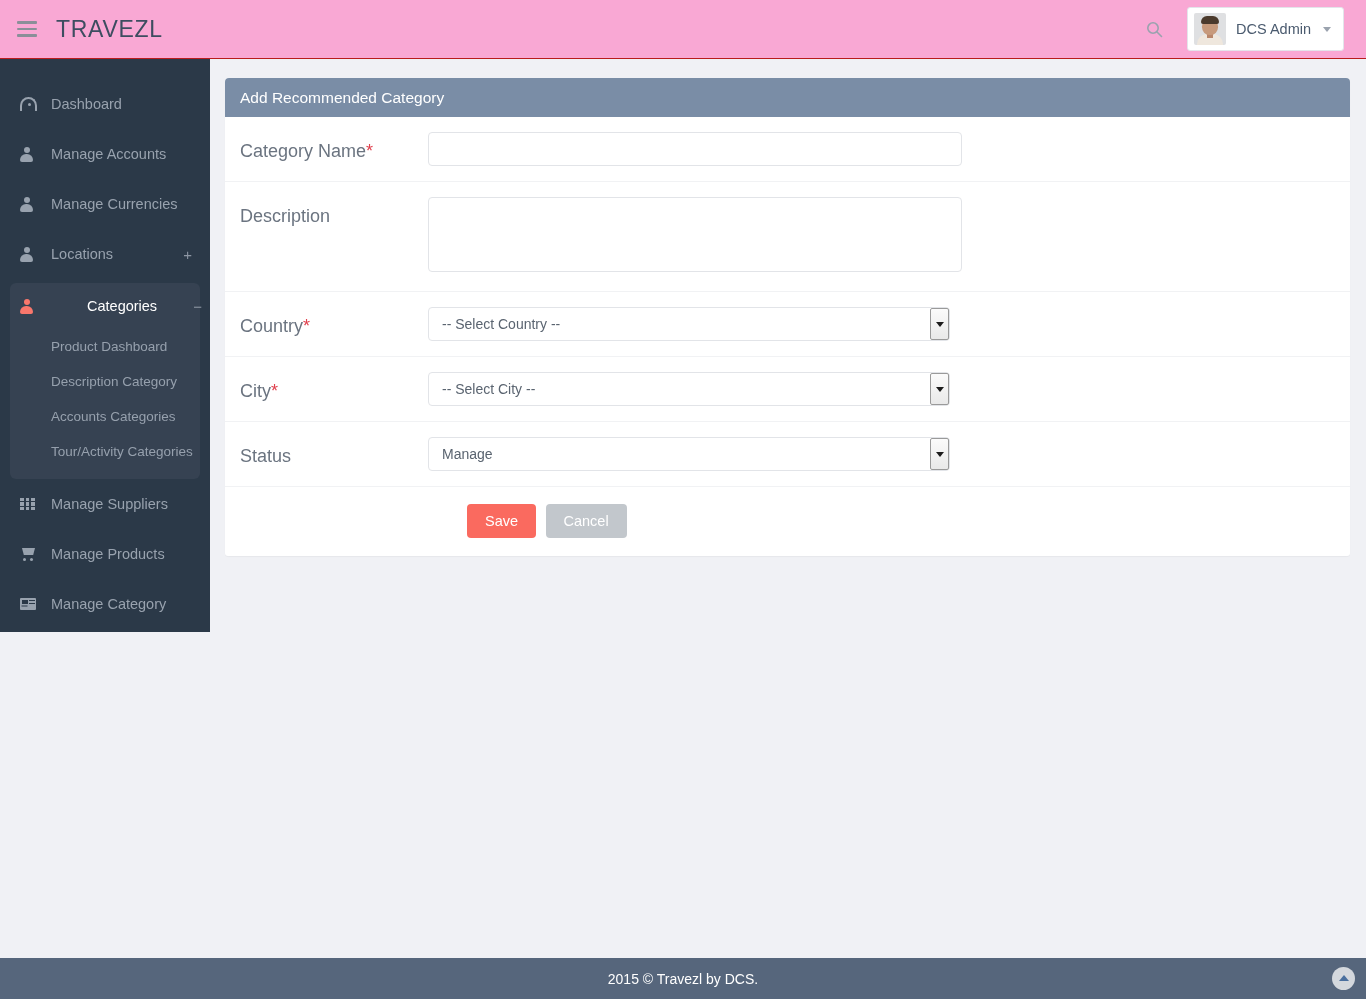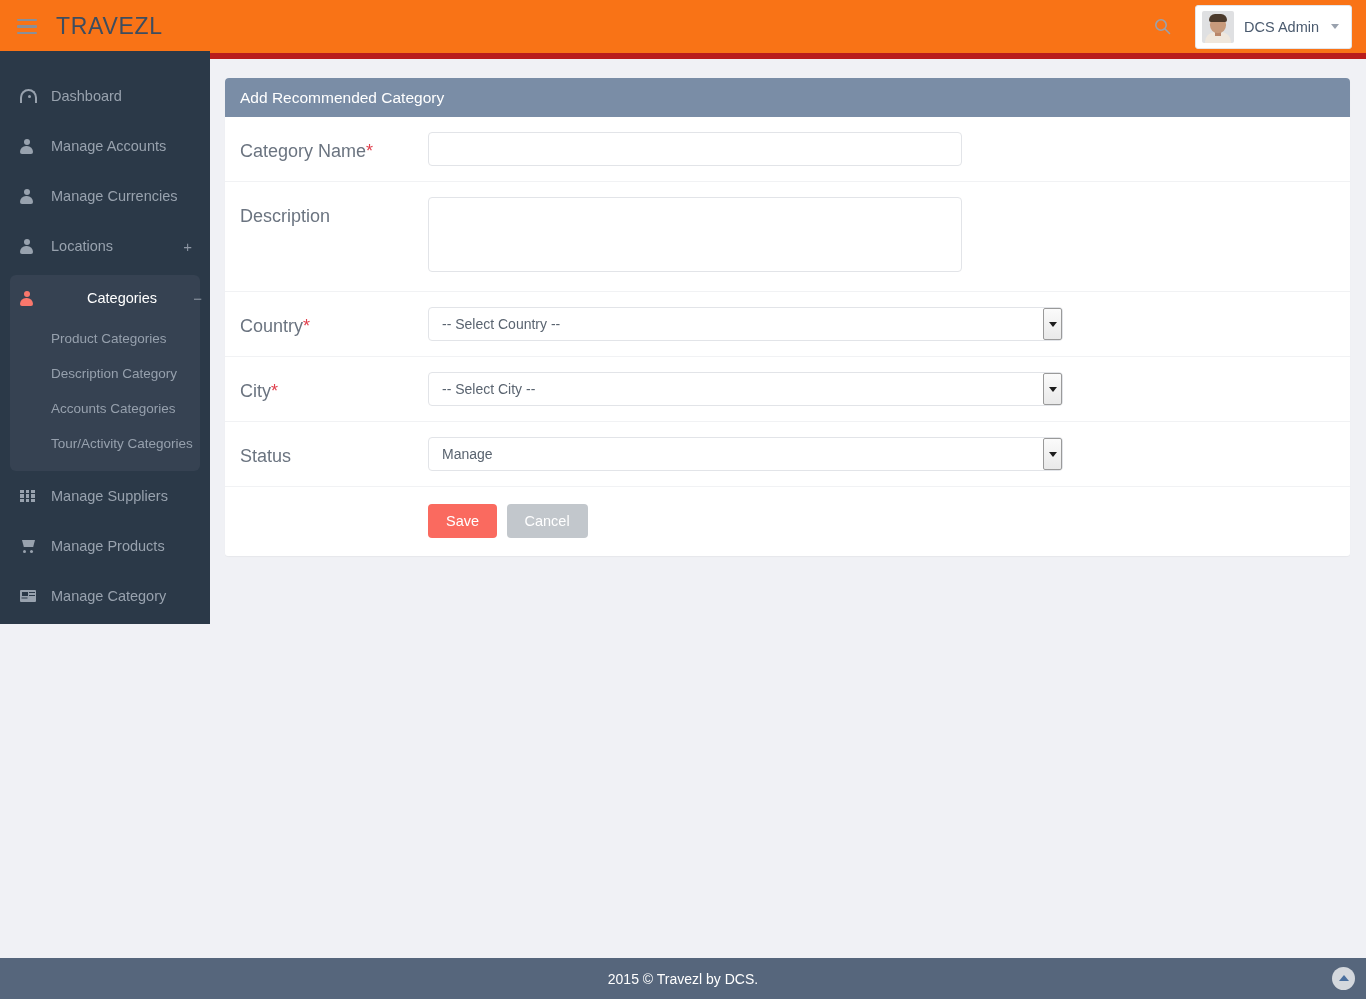--- a/index.html
+++ b/index.html
@@ -11,22 +11,22 @@
     font-family: "Liberation Sans", sans-serif;
     overflow: hidden;
   }
 
   
   .topbar {
     position: absolute;
     top: 0; left: 0;
     width: 1366px;
     height: 59px;
-    background: #f97316;
-    border-bottom: 6px solid #b91c1c;
+    background: #f9a8d4;
+    border-bottom: 1px solid #b91c1c;
     display: flex;
     align-items: center;
   }
   .hamburger {
     margin-left: 14px;
     width: 26px; height: 26px;
     display: flex; flex-direction: column;
     justify-content: center; align-items: center; gap: 4px;
     cursor: pointer;
   }
@@ -41,21 +41,21 @@
     font-size: 23px;
     color: #3d4d60;
     letter-spacing: 0.7px;
     font-weight: 400;
     cursor: pointer;
   }
   .topbar-right {
     margin-left: auto;
     display: flex;
     align-items: center;
-    padding-right: 14px;
+    padding-right: 22px;
   }
   .search-btn {
     width: 34px; height: 34px;
     display: flex; align-items: center; justify-content: center;
     cursor: pointer;
     margin-right: 16px;
   }
   .user-box {
     display: flex;
     align-items: center;
@@ -110,21 +110,21 @@
     width: 0; height: 0;
     border-left: 4.5px solid transparent;
     border-right: 4.5px solid transparent;
     border-top: 5px solid #9aa2ae;
     margin-left: 2px;
   }
 
   
   .sidebar {
     position: absolute;
-    top: 51px; left: 0;
+    top: 59px; left: 0;
     width: 210px;
     height: 573px;
     background: #2b3948;
     padding-top: 20px;
   }
   .nav-item {
     display: flex;
     align-items: center;
     height: 50px;
     padding: 0 18px 0 20px;
@@ -268,21 +268,21 @@
     font-size: 15.5px;
     border-radius: 4px 4px 0 0;
   }
   .form-row {
     display: flex;
     align-items: flex-start;
     border-bottom: 1px solid #f1f2f4;
     padding: 15px 0;
     min-height: 65px;
   }
-  .form-row:last-child { border-bottom: none; }
+  .form-row:last-child { border-bottom: none; padding-left: 39px; }
   .form-label {
     width: 203px;
     padding-left: 15px;
     padding-top: 9px;
     font-size: 18px;
     color: #6b7480;
     flex: none;
   }
   .req { color: #e0404d; }
   .form-control-wrap { flex: none; width: 534px; }
@@ -299,21 +299,21 @@
     padding: 0 11px;
     outline: none;
   }
   textarea.inp {
     height: 75px;
     padding: 8px 11px;
     resize: none;
   }
   .sel-wrap {
     position: relative;
-    width: 635px;
+    width: 522px;
     height: 34px;
     padding-left: 8px;
   }
   .sel-wrap .sel-face {
     position: absolute;
     inset: 0;
     border: 1px solid #e2e4e8;
     border-radius: 4px;
     background: #fff;
     display: flex;
@@ -447,21 +447,21 @@
   </div>
 
   <div class="nav-group">
     <div class="nav-item">
       <span class="nav-ico accent">
           <span class="ico-person"></span>
         </span>
       <span class="nav-label">Categories</span>
       <span class="expander">−</span>
     </div>
-    <div class="subnav-item">Product Categories</div>
+    <div class="subnav-item">Product Dashboard</div>
     <div class="subnav-item">Description Category</div>
     <div class="subnav-item">Accounts Categories</div>
     <div class="subnav-item">Tour/Activity Categories</div>
   </div>
 
   <div class="nav-item">
     <span class="nav-ico">
       <span class="ico-grid">
           <i></i>
           <i></i>

